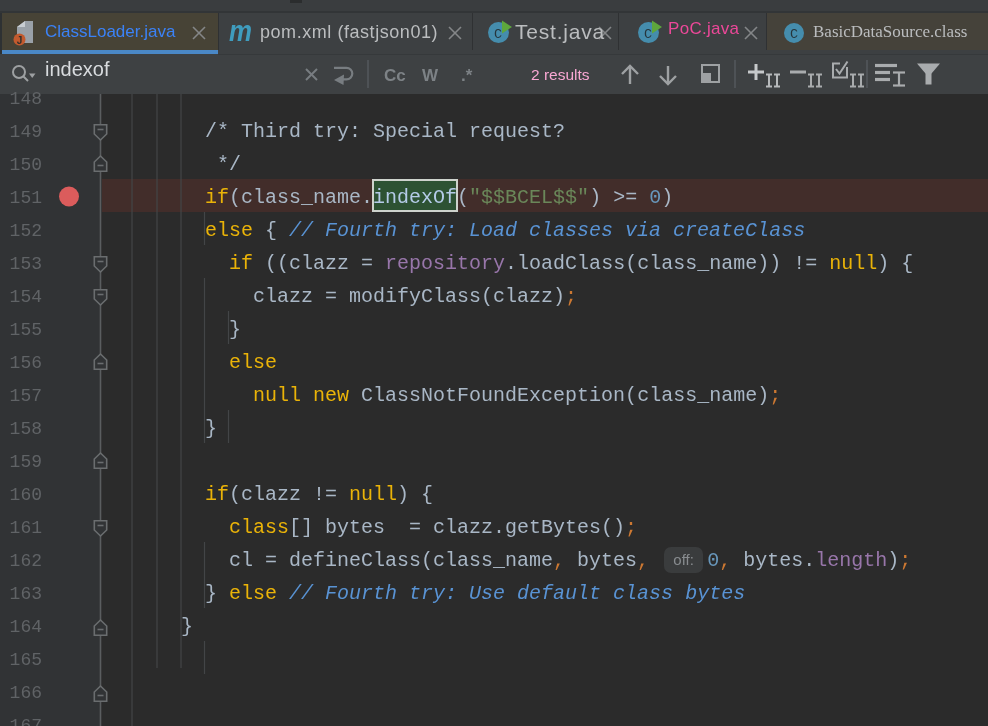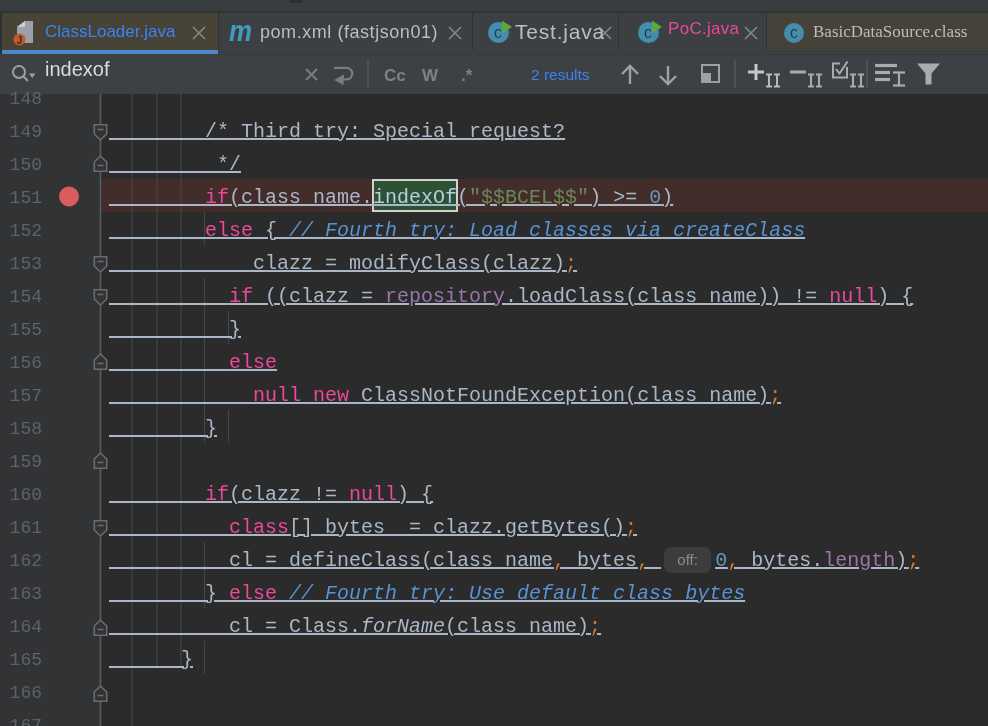--- a/index.html
+++ b/index.html
@@ -1,29 +1,29 @@
 <!DOCTYPE html>
 <html><head>
 <meta charset="utf-8">
 <style>
   html,body{margin:0;padding:0;}
   body{width:988px;height:726px;overflow:hidden;background:#2b2b2b;font-family:"Liberation Sans",sans-serif;position:relative;}
   .abs{position:absolute;}
   
   .code{font-family:"Liberation Mono",monospace;font-size:20px;color:#a9b7c6;}
-  .ln{height:33px;white-space:pre;text-decoration:underline;}
-  .k{color:#ec4899;}
+  .ln{height:33px;white-space:pre;}
+  .k{color:#eab308;}
   .s{color:#6a8759;}
   .n{color:#6897bb;}
   .lc{color:#5993d4;font-style:italic;}
   .f{color:#9876aa;}
   .o{color:#cc7832;}
   .m{color:#b5cbe8;}
   .it{font-style:italic;}
-  .inlay{display:inline-block;width:47px;height:26px;margin:0 4px 0 3px;border-radius:7px;background:#3a3c3d;color:#888c8f;font-family:"Liberation Sans",sans-serif;font-size:15px;font-style:normal;line-height:26px;text-align:center;vertical-align:middle;}
+  .inlay{display:inline-block;width:39px;height:26px;margin:0 4px 0 3px;border-radius:7px;background:#3a3c3d;color:#888c8f;font-family:"Liberation Sans",sans-serif;font-size:15px;font-style:normal;line-height:26px;text-align:center;vertical-align:middle;}
 </style>
 </head>
 <body>
 
 <div class="abs" style="left:0;top:0;width:988px;height:11px;background:#3a3d3f;"></div>
 <div class="abs" style="left:290px;top:0;width:12px;height:3px;background:#2b2d2e;"></div>
 <div class="abs" style="left:0;top:11px;width:988px;height:2px;background:#323537;"></div>
 
 <div class="abs" style="left:0;top:13px;width:2px;height:41px;background:#2e3133;z-index:5;"></div>
 <div class="abs" style="left:0;top:13px;width:988px;height:41px;background:#3d4042;"></div>
@@ -82,21 +82,21 @@
 </svg>
 <div class="abs" style="left:45px;top:23px;font-size:17px;color:#3b82f6;line-height:17px;">ClassLoader.java</div>
 <div class="abs" style="left:260px;top:23px;font-size:18px;letter-spacing:0.55px;color:#bbbdbf;line-height:18px;">pom.xml (fastjson01)</div>
 <div class="abs" style="left:515px;top:23px;font-size:21px;letter-spacing:0.8px;color:#bbbdbf;line-height:17px;">Test.java</div>
 <div class="abs" style="left:668px;top:20px;font-size:17px;letter-spacing:0.3px;color:#ec4899;line-height:17px;">PoC.java</div>
 <div class="abs" style="left:813px;top:23px;font-size:17px;color:#bbbdbf;line-height:17px;white-space:nowrap;font-family:Liberation Serif, serif;">BasicDataSource.class</div>
 
 <div class="abs" style="left:0;top:54px;width:988px;height:40px;background:#3e4143;"></div>
 <div class="abs" style="left:218px;top:54px;width:770px;height:1px;background:#36393b;"></div>
 <div class="abs" style="left:45px;top:59px;font-size:20px;color:#d8dbde;line-height:20px;">indexof</div>
-<div class="abs" style="left:531px;top:67px;font-size:15.5px;color:#3b82f6;line-height:15.5px;">2 results</div>
+<div class="abs" style="left:531px;top:67px;font-size:15.5px;color:#f9a8d4;line-height:15.5px;">2 results</div>
 <svg class="abs" style="left:0;top:54px;" width="988" height="40" viewBox="0 0 988 40">
 
   <g stroke="#9da0a2" stroke-width="2" fill="none">
     <circle cx="19" cy="18" r="6"></circle>
     <line x1="23.5" y1="22.5" x2="28" y2="27"></line>
   </g>
   <polygon points="29,19.5 35.5,19.5 32.2,24" fill="#9da0a2"></polygon>
 
   <g stroke="#787d81" stroke-width="2">
     <line x1="306" y1="15" x2="317" y2="26"></line>
@@ -209,32 +209,31 @@
 <div class="abs" style="left:0;top:83px;width:42px;text-align:right;font-family:'Liberation Mono',monospace;font-size:18px;line-height:33px;color:#606366;">
 148<br>149<br>150<br>151<br>152<br>153<br>154<br>155<br>156<br>157<br>158<br>159<br>160<br>161<br>162<br>163<br>164<br>165<br>166<br>167
 </div>
 
 <div class="abs code" style="left:109px;top:81.5px;line-height:33px;">
 <div class="ln"></div>
 <div class="ln">        /* Third try: Special request?</div>
 <div class="ln">         */</div>
 <div class="ln">        <span class="k">if</span>(class_name.<span class="m">indexOf</span>(<span class="s">"$$BCEL$$"</span>) &gt;= <span class="n">0</span>)</div>
 <div class="ln">        <span class="k">else</span> { <span class="lc">// Fourth try: Load classes via createClass</span></div>
+<div class="ln">          <span class="k">if</span> ((clazz = <span class="f">repository</span>.loadClass(class_name)) != <span class="k">null</span>) {</div>
 <div class="ln">            clazz = modifyClass(clazz)<span class="o">;</span></div>
-<div class="ln">          <span class="k">if</span> ((clazz = <span class="f">repository</span>.loadClass(class_name)) != <span class="k">null</span>) {</div>
 <div class="ln">          }</div>
 <div class="ln">          <span class="k">else</span></div>
 <div class="ln">            <span class="k">null</span> <span class="k">new</span> ClassNotFoundException(class_name)<span class="o">;</span></div>
 <div class="ln">        }</div>
 <div class="ln"></div>
 <div class="ln">        <span class="k">if</span>(clazz != <span class="k">null</span>) {</div>
 <div class="ln">          <span class="k">class</span>[] bytes  = clazz.getBytes()<span class="o">;</span></div>
 <div class="ln">          cl = defineClass(class_name<span class="o">,</span> bytes<span class="o">,</span> <span class="inlay">off:</span><span class="n">0</span><span class="o">,</span> bytes.<span class="f">length</span>)<span class="o">;</span></div>
 <div class="ln">        } <span class="k">else</span> <span class="lc">// Fourth try: Use default class bytes</span></div>
-<div class="ln">          cl = Class.<span class="it">forName</span>(class_name)<span class="o">;</span></div>
 <div class="ln">      }</div>
 <div class="ln"></div>
 </div>
 
 <svg class="abs" style="left:88px;top:94px;" width="26" height="632" viewBox="0 0 26 632">
   <g stroke="#6a6d6f" stroke-width="1.6" fill="#313335">
 
     <g transform="translate(5.5,30)">
         <path d="M0.8 0.8 H13.2 V10 L7 16 L0.8 10 Z"></path>
         <line x1="4" y1="5.5" x2="10" y2="5.5"></line>

